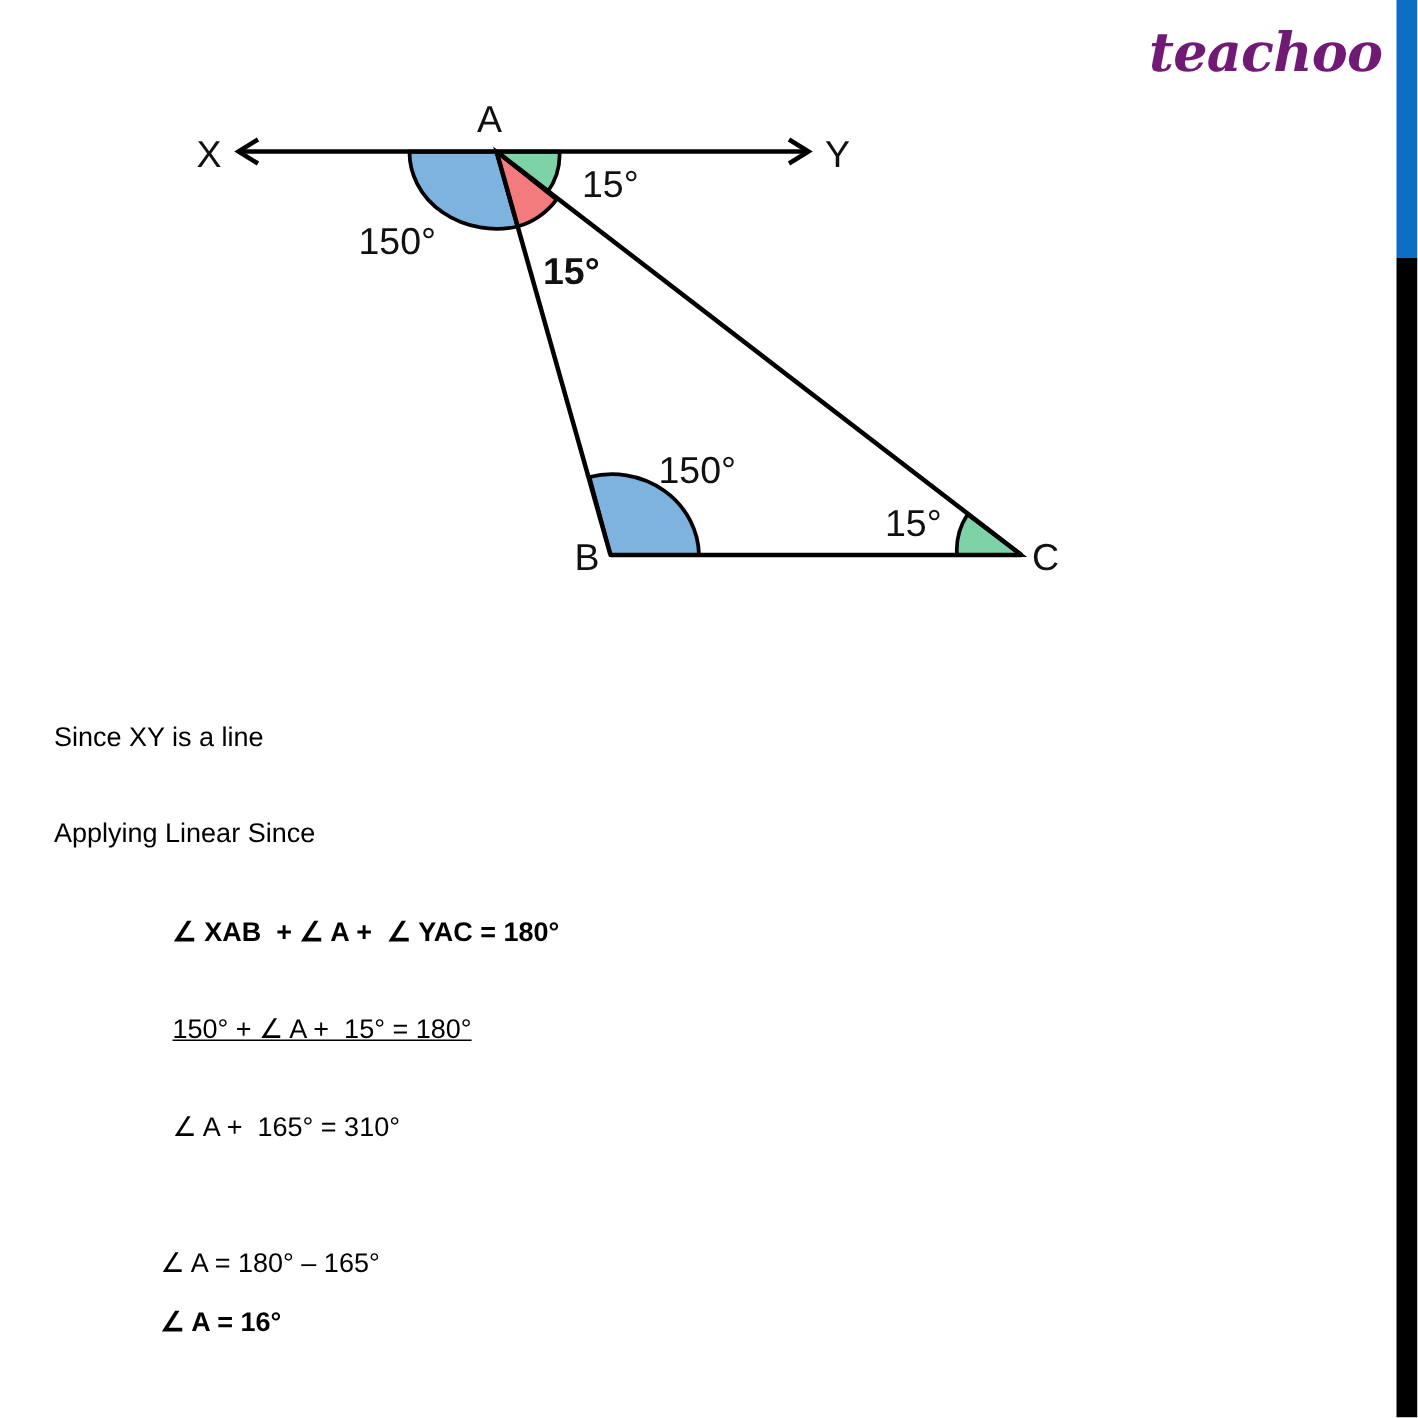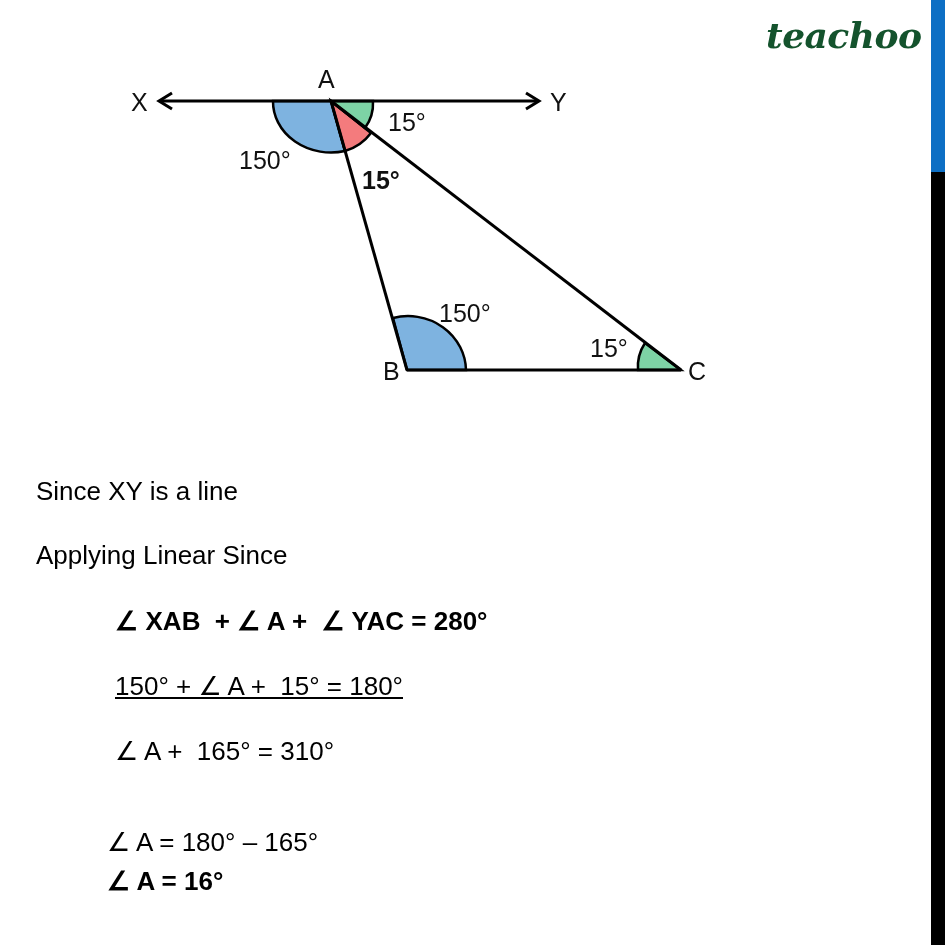--- a/index.html
+++ b/index.html
@@ -3,29 +3,29 @@
 <meta charset="utf-8">
 <style>
   html, body { margin: 0; padding: 0; }
   body {
     width: 945px; height: 945px; position: relative; overflow: hidden;
     background: #ffffff; font-family: "Liberation Sans", sans-serif; color: #000;
   }
   .logo {
     position: absolute; left: 766px; top: 14px;
     font-family: "DejaVu Serif", serif; font-style: italic; font-weight: bold;
-    font-size: 36px; letter-spacing: -0.5px; color: #14532d;
+    font-size: 36px; letter-spacing: -0.5px; color: #701a75;
   }
   .sidebar-blue { position: absolute; left: 931px; top: 0; width: 14px; height: 172px; background: #0d6fc4; }
   .sidebar-black { position: absolute; left: 931px; top: 172px; width: 14px; height: 773px; background: #000; }
   svg.diagram { position: absolute; left: 0; top: 0; }
   .diagram text { font-family: "Liberation Sans", sans-serif; font-size: 25px; fill: #111; }
   .diagram text.bold { font-weight: bold; }
   .line {
-    position: absolute; font-size: 26px; white-space: pre; line-height: 30px;
+    position: absolute; font-size: 18px; white-space: pre; line-height: 30px;
   }
   .bold { font-weight: bold; }
 </style>
 </head>
 <body>
 
 <div class="logo">teachoo</div>
 <div class="sidebar-blue"></div>
 <div class="sidebar-black"></div>
 
@@ -57,17 +57,17 @@
 
   <text x="239" y="169">150°</text>
   <text x="388" y="131">15°</text>
   <text class="bold" x="362" y="189">15°</text>
   <text x="439" y="322">150°</text>
   <text x="590" y="357">15°</text>
 </svg>
 
 <div class="line" style="left:36px; top:476px;">Since XY is a line</div>
 <div class="line" style="left:36px; top:540px;">Applying Linear Since</div>
-<div class="line bold" style="left:115px; top:606px;">∠ XAB  + ∠ A +  ∠ YAC = 280°</div>
+<div class="line bold" style="left:115px; top:606px;">∠ XAB  + ∠ A +  ∠ YAC = 180°</div>
 <div class="line" style="left:115px; top:671px;text-decoration:underline;">150° + ∠ A +  15° = 180°</div>
 <div class="line" style="left:115px; top:736px;">∠ A +  165° = 310°</div>
 <div class="line" style="left:107px; top:827px;">∠ A = 180° – 165°</div>
 <div class="line bold" style="left:107px; top:866px;">∠ A = 16°</div>
 
 </body></html>

